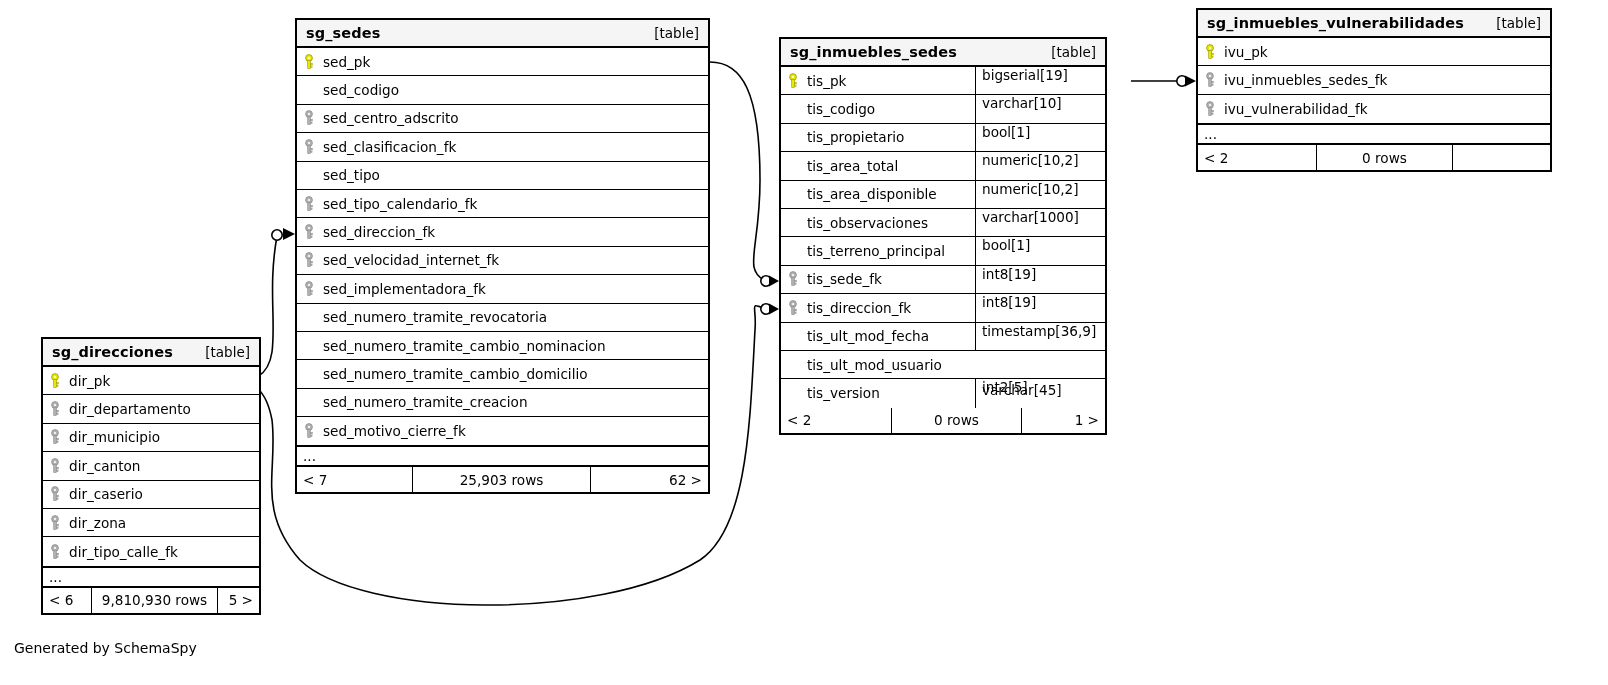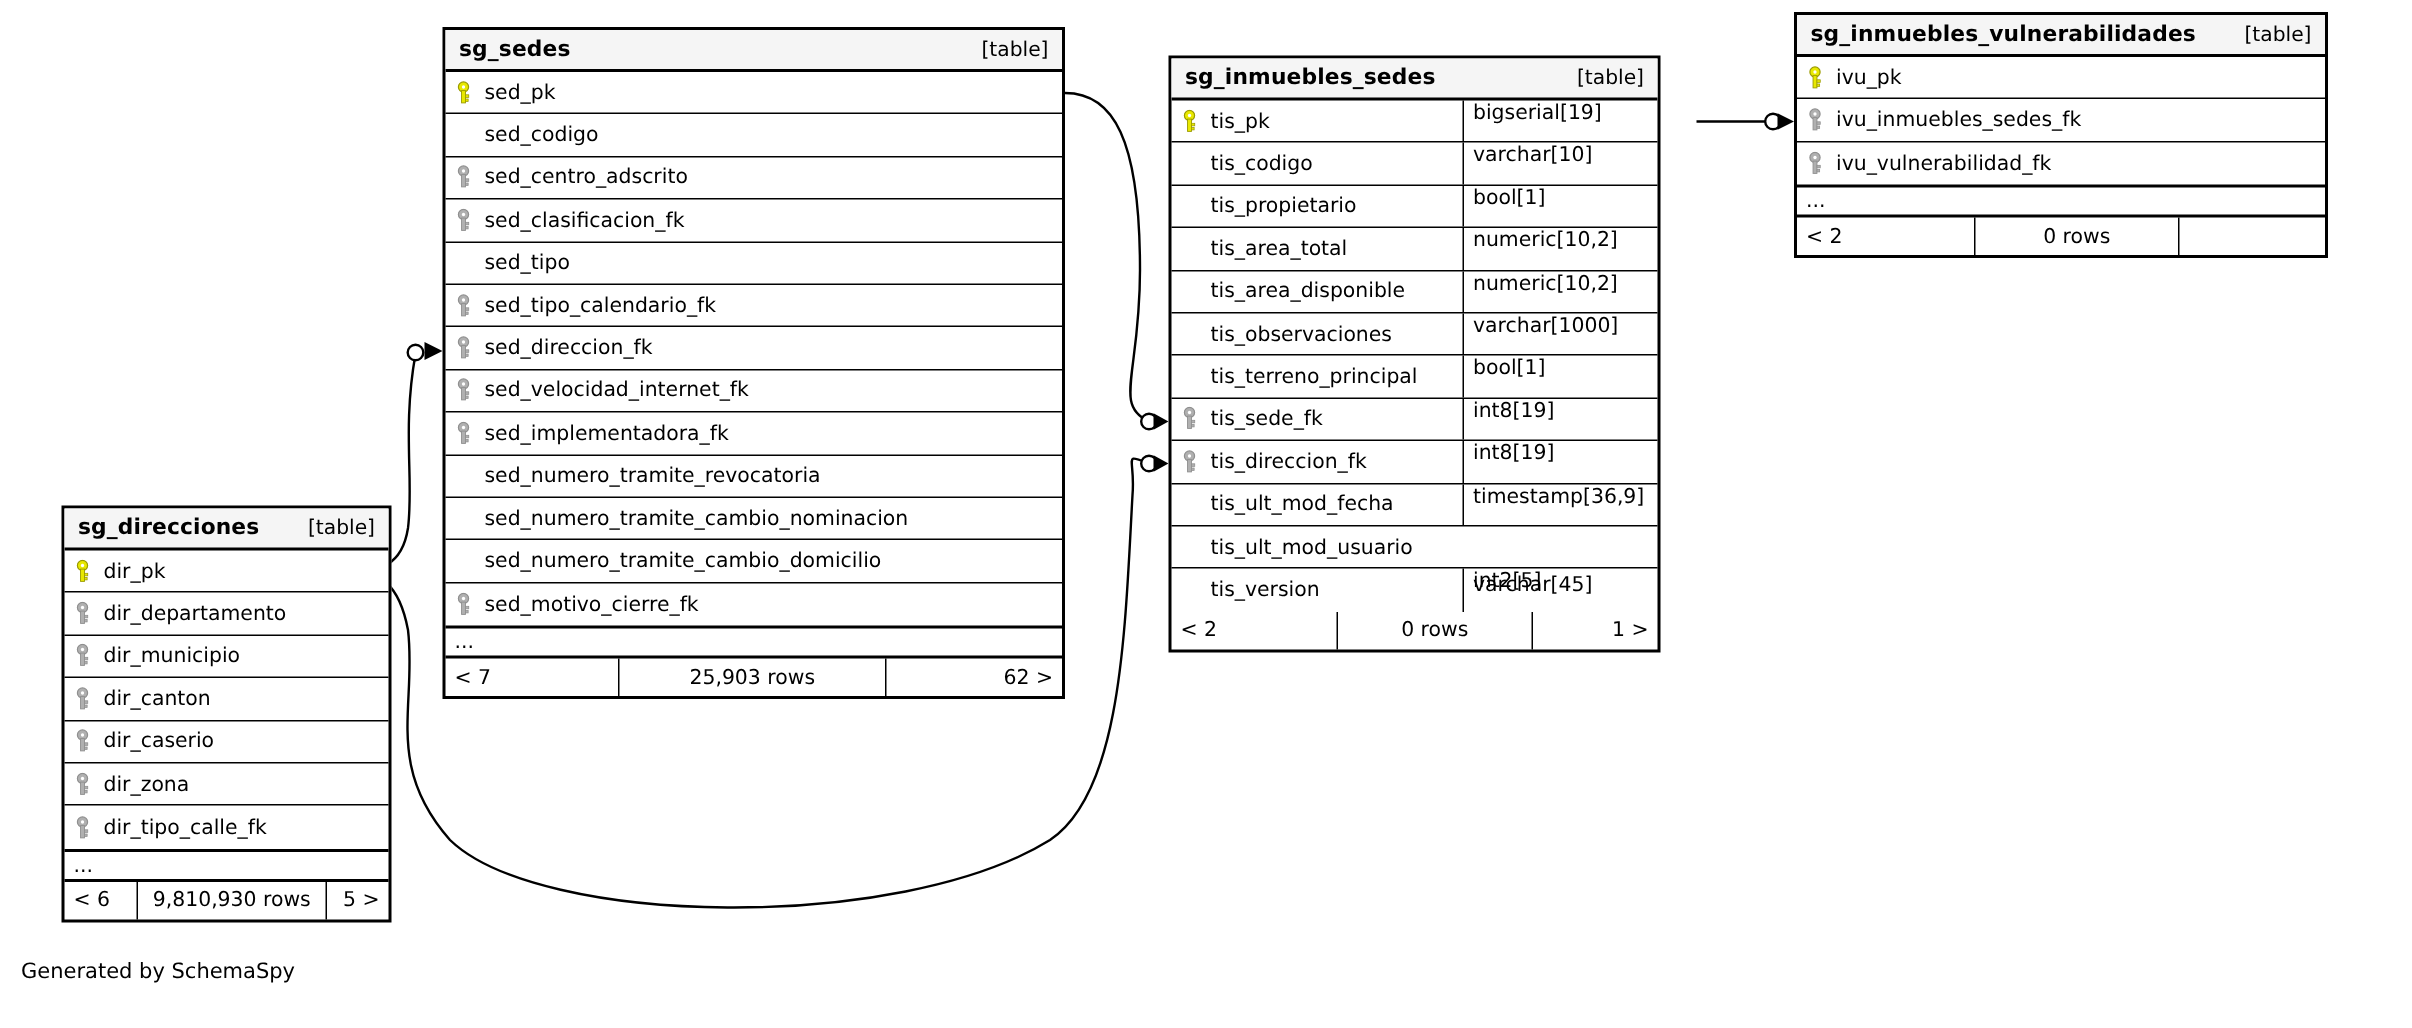--- a/index.html
+++ b/index.html
@@ -409,20 +409,26 @@
             </div>
           </div>
           <div class="row">
             <div class="cell-name">
               <span class="keyslot"></span>
               <span class="colname">sed_numero_tramite_cambio_domicilio</span>
             </div>
           </div>
           <div class="row">
             <div class="cell-name">
+              <span class="keyslot"></span>
+              <span class="colname">sed_numero_tramite_creacion</span>
+            </div>
+          </div>
+          <div class="row">
+            <div class="cell-name">
               <span class="keyslot">
                 <svg class="keyicon" width="12" height="16" viewBox="0 0 12 16" aria-hidden="true">
                   <circle cx="6" cy="4" r="3.4" fill="#b0b0b0" stroke="#8f8f8f" stroke-width="0.8"></circle>
                   <circle cx="6" cy="4" r="1.1" fill="#ffffff"></circle>
                   <rect x="4.7" y="6.4" width="2.6" height="8.2" fill="#b0b0b0" stroke="#8f8f8f" stroke-width="0.6"></rect>
                   <rect x="7.3" y="9.2" width="2.2" height="1.7" fill="#b0b0b0" stroke="#8f8f8f" stroke-width="0.5"></rect>
                   <rect x="7.3" y="12.0" width="1.8" height="1.6" fill="#b0b0b0" stroke="#8f8f8f" stroke-width="0.5"></rect>
                 </svg>
               </span>
               <span class="colname">sed_motivo_cierre_fk</span>

